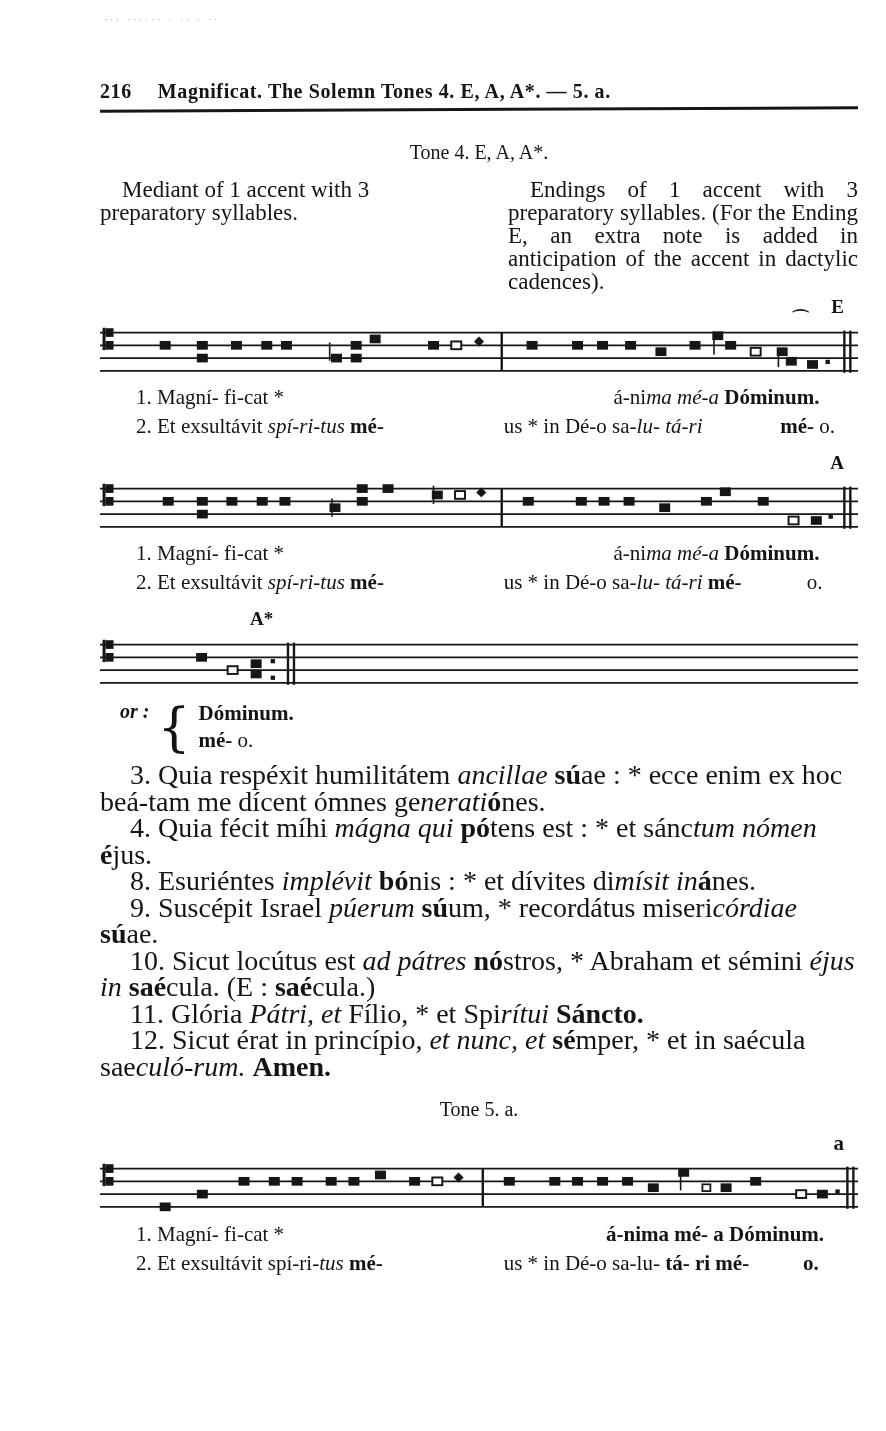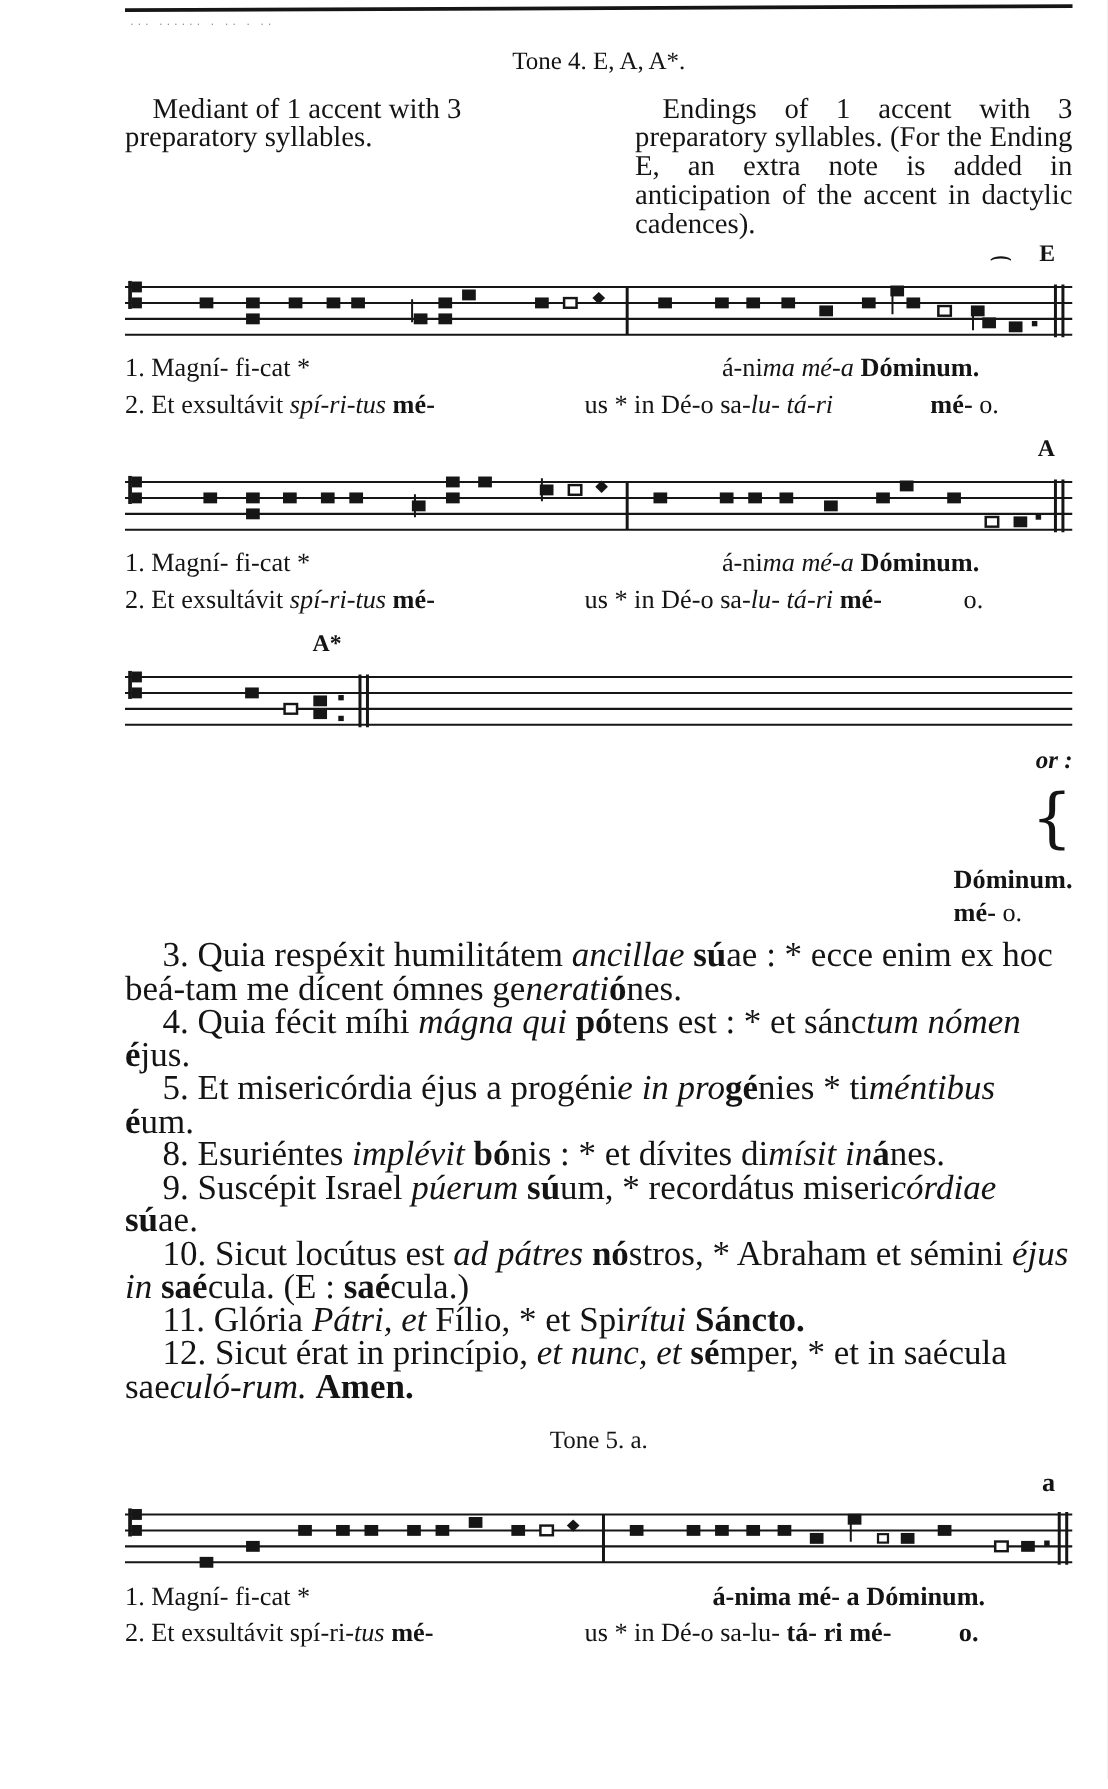--- a/index.html
+++ b/index.html
@@ -17,39 +17,43 @@
   .twocol{display:flex;gap:36px;margin-top:14px;font-size:23px;line-height:23px;}
   .twocol .col-l{flex:0 0 372px;}
   .twocol .col-r{flex:1;text-align:justify;}
   .twocol p{margin:0;text-indent:22px;}
   .labelrow{height:24px;font-weight:bold;font-size:19px;line-height:24px;margin-top:2px;}
   .labelrow.right{text-align:right;padding-right:14px;}
   .slur-glyph{font-size:30px;font-weight:normal;vertical-align:-6px;margin-right:16px;
     letter-spacing:0;display:inline-block;transform:scaleY(.7);}
   svg.staff{display:block;width:100%;height:58px;margin-top:1px;}
   .vrow{position:relative;height:29px;font-size:21px;line-height:29px;white-space:nowrap;}
-  .vrow .vseg{position:absolute;top:0;}
+  .vrow .vseg{position:absolute;top:0;margin-left:36px;}
   .s-r{font-style:normal;font-weight:normal;}
   .s-i{font-style:italic;}
   .s-b{font-weight:bold;}
-  .orblock{display:flex;align-items:flex-end;gap:8px;margin:10px 0 0 20px;flex-direction:column;}
+  .orblock{display:flex;align-items:flex-start;gap:8px;margin:10px 0 0 20px;}
   .or-word{font-style:italic;font-size:20px;font-weight:bold;}
   .or-brace{font-size:52px;font-weight:normal;line-height:54px;font-family:"DejaVu Serif",serif;}
   .or-lines div{font-size:21px;line-height:27px;}
   .verses{margin-top:8px;font-size:28px;line-height:26.5px;}
   .verses p{margin:0;text-indent:30px;}
   .a-label{font-weight:bold;font-size:21px;}
 </style>
 </head>
 <body>
 
 <div class="page">
 
   <div class="artifact">··· ······ · ·· · ··</div>
 
+  <div class="hdr">
+    <span>216</span>
+    <span>Magnificat. The Solemn Tones 4. E, A, A*. — 5. a.</span>
+  </div>
   <div class="rule"></div>
 
   <div class="tone-heading">Tone 4. E, A, A*.</div>
 
   <div class="twocol">
     <div class="col-l">
         <p>Mediant of 1 accent with 3 preparatory syllables.</p>
       </div>
     <div class="col-r">
         <p>Endings of 1 accent with 3 preparatory syllables. (For the Ending E, an extra note is added in anticipation of the accent in dactylic cadences).</p>
@@ -190,21 +194,20 @@
     <span class="or-brace">{</span>
     <span class="or-lines">
       <div><span class="s-b">Dóminum.</span></div>
       <div><span class="s-b">mé-</span><span class="s-r">      o.</span></div>
     </span>
   </div>
 
   <div class="verses">
     <p><span class="s-r">3. Quia respéxit humilitátem </span><span class="s-i">ancillae </span><span class="s-b">sú</span><span class="s-r">ae : * ecce enim ex hoc beá-tam me dícent ómnes ge</span><span class="s-i">nerati</span><span class="s-b">ó</span><span class="s-r">nes.</span></p>
     <p><span class="s-r">4. Quia fécit míhi </span><span class="s-i">mágna qui </span><span class="s-b">pó</span><span class="s-r">tens est : * et sánc</span><span class="s-i">tum nómen </span><span class="s-b">é</span><span class="s-r">jus.</span></p>
-    <p><span class="s-r">5. Et misericórdia éjus a progéni</span><span class="s-i">e in pro</span><span class="s-b">gé</span><span class="s-r">nies * ti</span><span class="s-i">méntibus </span><span class="s-b">é</span><span class="s-r">um.</span></p>
     <p><span class="s-r">8. Esuriéntes </span><span class="s-i">implévit </span><span class="s-b">bó</span><span class="s-r">nis : * et dívites di</span><span class="s-i">mísit in</span><span class="s-b">á</span><span class="s-r">nes.</span></p>
     <p><span class="s-r">9. Suscépit Israel </span><span class="s-i">púerum </span><span class="s-b">sú</span><span class="s-r">um, * recordátus miseri</span><span class="s-i">córdiae </span><span class="s-b">sú</span><span class="s-r">ae.</span></p>
     <p><span class="s-r">10. Sicut locútus est </span><span class="s-i">ad pátres </span><span class="s-b">nó</span><span class="s-r">stros, * Abraham et sémini </span><span class="s-i">éjus in </span><span class="s-b">saé</span><span class="s-r">cula. (E : </span><span class="s-b">saé</span><span class="s-r">cula.)</span></p>
     <p><span class="s-r">11. Glória </span><span class="s-i">Pátri, et </span><span class="s-r">Fílio, * et Spi</span><span class="s-i">rítui </span><span class="s-b">Sáncto.</span></p>
     <p><span class="s-r">12. Sicut érat in princípio, </span><span class="s-i">et nunc, et </span><span class="s-b">sé</span><span class="s-r">mper, * et in saécula sae</span><span class="s-i">culó-rum.</span><span class="s-r"> </span><span class="s-b">Amen.</span></p>
   </div>
 
   <div class="tone-heading" style="margin-top:18px">Tone 5. a.</div>
 
 

